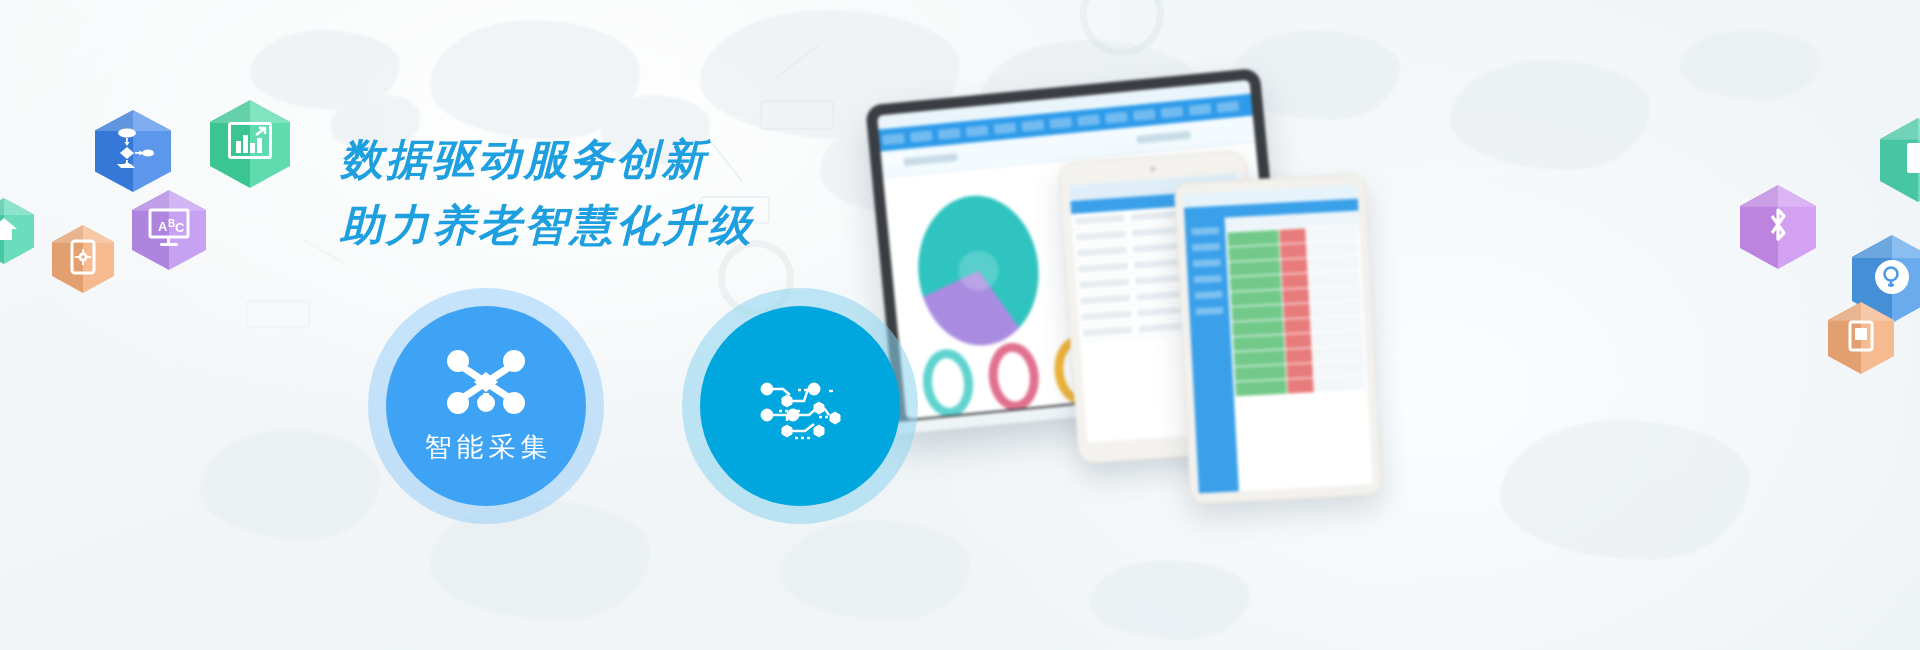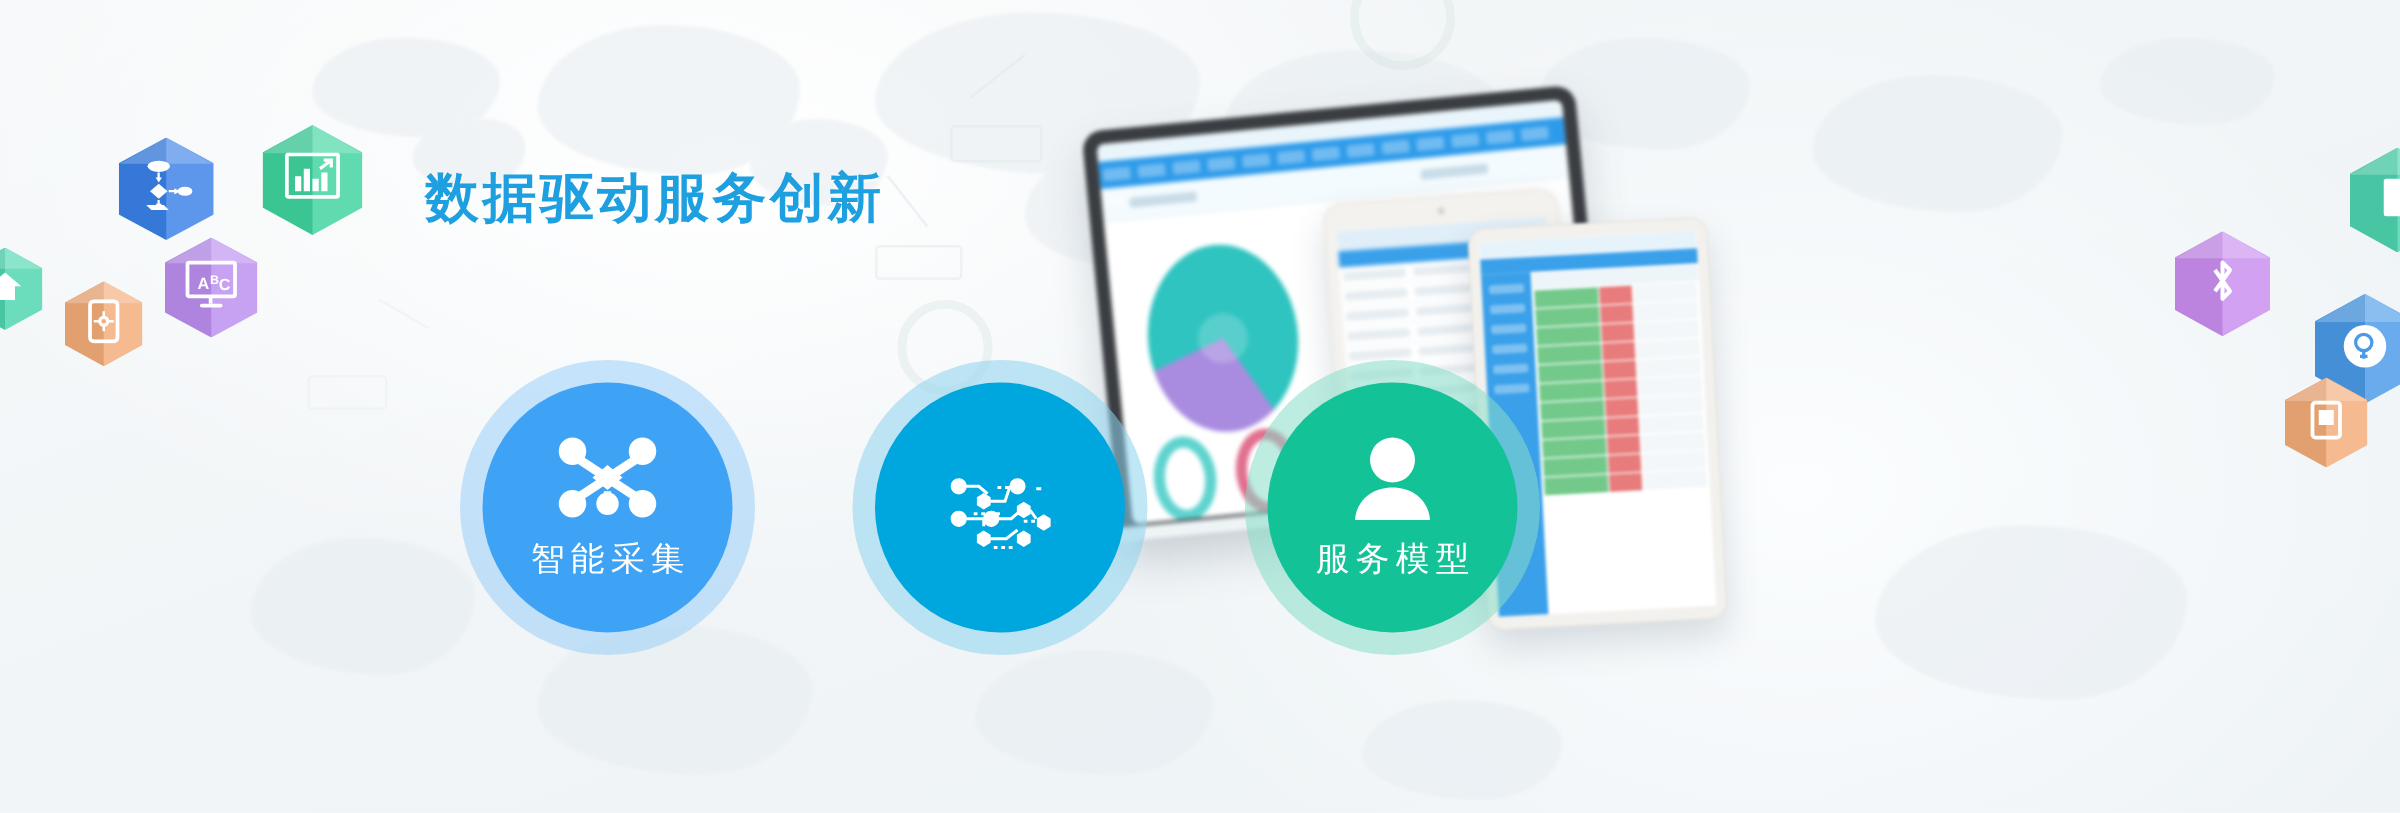--- a/index.html
+++ b/index.html
@@ -23,21 +23,21 @@
   .sq-deco{position:absolute;border:2px solid rgba(205,215,222,.5);border-radius:4px;}
   .line-deco{position:absolute;background:rgba(205,215,222,.55);height:2px;}
 
   
   .headline{
     position:absolute;left:340px;top:126px;z-index:20;
     color:#1e9fe0;font-weight:bold;font-size:43px;line-height:66px;
     letter-spacing:3px;text-shadow:0 1px 2px rgba(255,255,255,.9);
     white-space:nowrap;
   }
-  .headline div{display:block;}
+  .headline div{display:block;font-style:italic;}
 
   
   .hex{
     position:absolute;z-index:14;
     display:flex;align-items:center;justify-content:center;
     clip-path:polygon(50% 0%,100% 25%,100% 75%,50% 100%,0% 75%,0% 25%);
     filter:drop-shadow(0 5px 12px rgba(80,110,140,.16));
   }
   .hex .glyph{position:relative;z-index:3;color:#fff;display:block;}
   .hex .facet-l,.hex .facet-r{position:absolute;top:0;bottom:0;z-index:1;}
@@ -442,20 +442,21 @@
               </div>
           </div>
         </div>
       </div>
     </div>
 
   </div>
 
   <div class="headline">
     <div>数据驱动服务创新</div>
+    <div>助力养老智慧化升级</div>
   </div>
 
   <div class="circle-row">
 
     <div class="circle c1">
       <div class="inner">
         <span class="icon">
           <svg width="86" height="70" viewBox="0 0 86 70" fill="#fff">
             <circle cx="15" cy="14" r="11"></circle>
             <circle cx="71" cy="14" r="11"></circle>
@@ -495,27 +496,16 @@
             <path d="M41 19 h3 M47 19 h3 M53 19 h3" stroke-width="2.4"></path>
             <path d="M72 20 h4" stroke-width="2.4"></path>
             <path d="M22 40 h3 M28 40 h3 M34 40 h3 M40 40 h3" stroke-width="2.4"></path>
             <path d="M62 46 h3 M68 46 h3" stroke-width="2.4"></path>
             <path d="M38 67 h3 M44 67 h3 M50 67 h3" stroke-width="2.4"></path>
           </svg>
         </span>
       </div>
     </div>
 
-    <div class="circle c3">
-      <div class="inner">
-        <span class="icon">
-          <svg width="86" height="70" viewBox="0 0 86 70" fill="#fff">
-            <circle cx="43" cy="21" r="18"></circle>
-            <path d="M43 43 C26 43 14 54 13 69 L73 69 C72 54 60 43 43 43 Z"></path>
-          </svg>
-        </span>
-        <span class="label">服务模型</span>
-      </div>
-    </div>
 
   </div>
 
 </div>
 
 </body></html>

